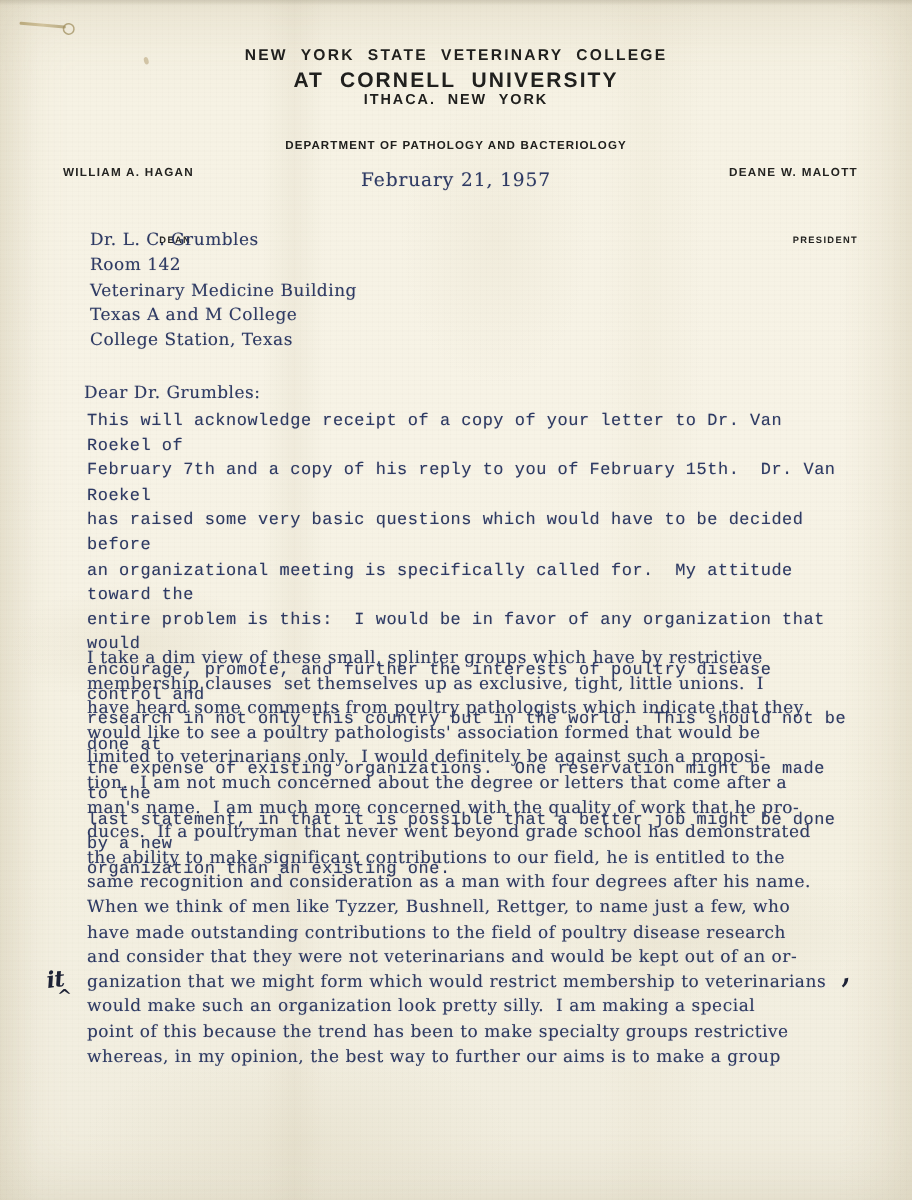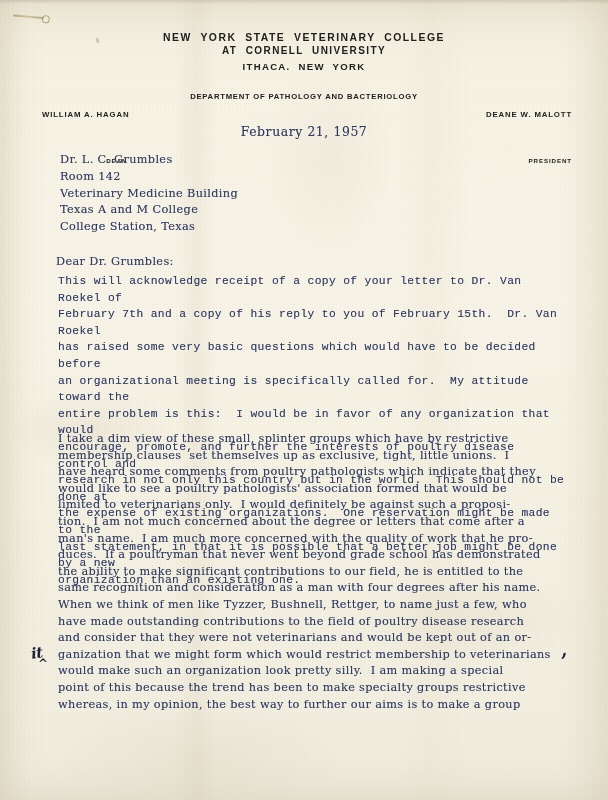--- a/index.html
+++ b/index.html
@@ -105,21 +105,21 @@
     position: absolute;
     left: 0;
     width: 608px;
     text-align: center;
     color: #20201e;
     font-family: "Liberation Sans", sans-serif;
     font-weight: bold;
     white-space: pre;
   }
   #lh-line1 { top: 32px;  font-size: 10.4px; letter-spacing: 1.5px; }
-  #lh-line2 { top: 45px;  font-size: 10.0px; letter-spacing: 1.4px; }
+  #lh-line2 { top: 45px;  font-size: 14px; letter-spacing: 1.4px; }
   #lh-line3 { top: 61px;  font-size: 9.6px;  letter-spacing: 1.3px; }
   #lh-dept  { top: 92px;  font-size: 7.7px;  letter-spacing: 0.75px; }
 
   .officer {
     position: absolute;
     color: #232321;
     font-family: "Liberation Sans", sans-serif;
     font-weight: bold;
     white-space: pre;
   }
@@ -136,21 +136,21 @@
     color: #2e3a63;
     font-family: "DejaVu Serif", "Liberation Serif", serif;
     font-size: 11.3px;
     letter-spacing: 0.35px;
     white-space: pre;
     text-shadow: 0 0 0.6px rgba(46,58,99,0.38);
   }
 
   #date-line {
     left: 0; width: 608px;
-    top: 124px;
+    top: 112px;
     text-align: center;
     font-size: 12.4px;
     letter-spacing: 0.6px;
   }
 
   #address-block {
     left: 60px;
     top: 152px;
     line-height: 16.8px;
   }

